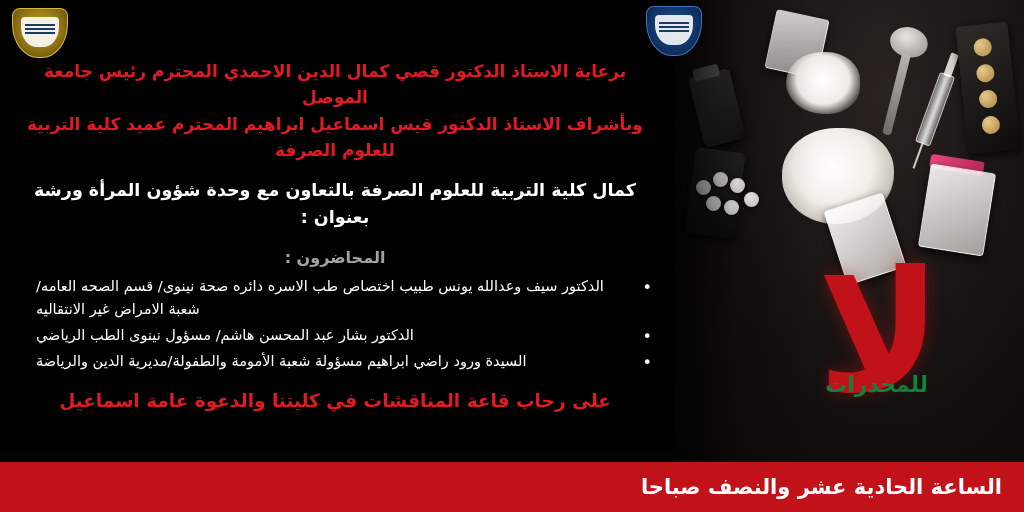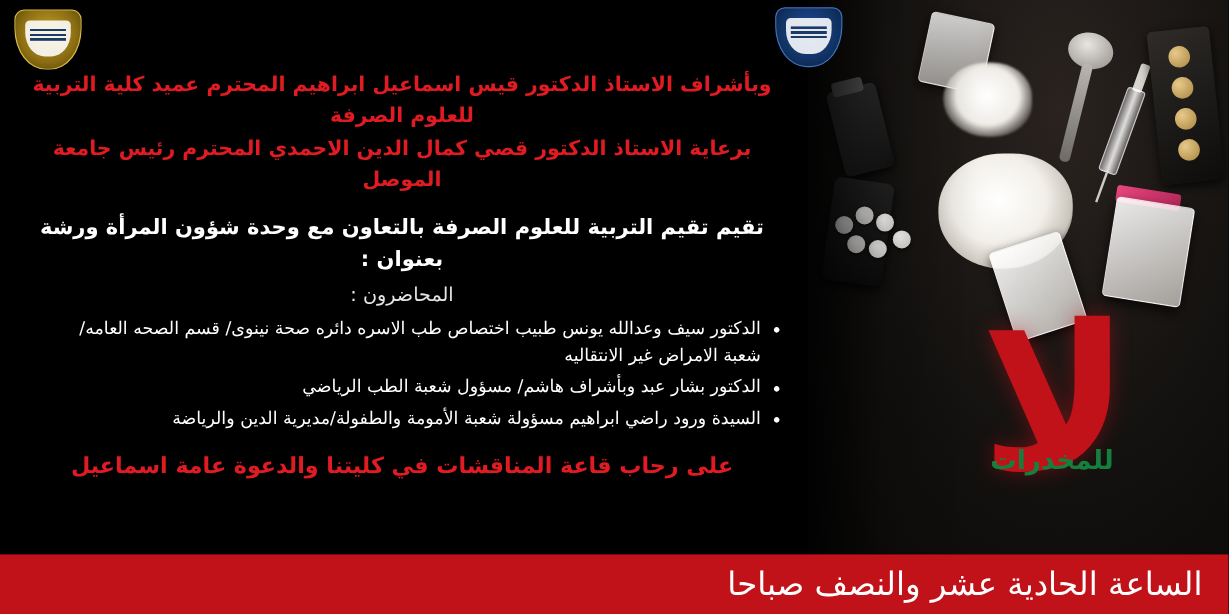--- a/index.html
+++ b/index.html
@@ -233,30 +233,30 @@
     line-height: 1.5;
   }
   .title {
     margin-top: 16px;
     color: #e11b22;
     font-size: 37px;
     font-weight: 700;
     letter-spacing: 2px;
   }
   .speakers-head {
-    margin-top: 6px;
+    margin-top: 18px;
     font-size: 16px;
-    font-weight: 400;
-    color: #e5e5e5;
+    font-weight: 700;
+    color: #a3a3a3;
   }
   .speakers {
     margin-top: 8px;
     list-style: none;
     direction: rtl;
-    text-align: right;
+    text-align: left;
     font-size: 14.5px;
     line-height: 1.6;
     color: #fff;
   }
   .speakers li {
     position: relative;
     padding: 0 26px 0 26px;
     margin-bottom: 3px;
   }
   .speakers li::before {
@@ -280,22 +280,22 @@
     width: 1024px; height: 50px;
     background: #c1121a;
     display: flex;
     align-items: center;
     justify-content: space-between;
     padding: 0 22px;
     direction: rtl;
   }
   .footer .time, .footer .date {
     color: #fff;
-    font-size: 27px;
-    font-weight: 400;
+    font-size: 21px;
+    font-weight: 700;
     white-space: nowrap;
   }
   .footer .date { direction: rtl; }
 </style>
 </head>
 <body>
 
 <div id="poster">
 
   <div class="photo-panel">
@@ -343,30 +343,30 @@
   <div class="logo logo-left">
     <div class="shield"></div>
       <div class="inner"></div>
   </div>
   <div class="logo logo-center">
     <div class="shield"></div>
       <div class="inner"></div>
   </div>
 
   <div class="content">
+    <div class="patron">برعاية الاستاذ الدكتور قصي كمال الدين الاحمدي المحترم رئيس جامعة الموصل</div>
     <div class="patron">وبأشراف الاستاذ الدكتور قيس اسماعيل ابراهيم المحترم عميد كلية التربية للعلوم الصرفة</div>
-    <div class="patron">برعاية الاستاذ الدكتور قصي كمال الدين الاحمدي المحترم رئيس جامعة الموصل</div>
-
-    <div class="org-line">تقيم تقيم التربية للعلوم الصرفة بالتعاون مع وحدة شؤون المرأة ورشة بعنوان :</div>
+
+    <div class="org-line">كمال كلية التربية للعلوم الصرفة بالتعاون مع وحدة شؤون المرأة ورشة بعنوان :</div>
 
 
     <div class="speakers-head">المحاضرون :</div>
     <ul class="speakers">
       <li>الدكتور سيف وعدالله يونس  طبيب اختصاص طب الاسره دائره صحة نينوى/ قسم الصحه العامه/ شعبة الامراض غير الانتقاليه</li>
-      <li>الدكتور  بشار عبد وبأشراف هاشم/ مسؤول شعبة الطب الرياضي</li>
+      <li>الدكتور  بشار عبد المحسن هاشم/ مسؤول نينوى الطب الرياضي</li>
       <li>السيدة ورود راضي ابراهيم مسؤولة شعبة الأمومة والطفولة/مديرية الدين والرياضة</li>
     </ul>
 
     <div class="invite">على رحاب قاعة  المناقشات في كليتنا والدعوة عامة اسماعيل</div>
   </div>
 
   <div class="footer">
     <div class="time">الساعة الحادية عشر والنصف صباحا</div>
   </div>
 

